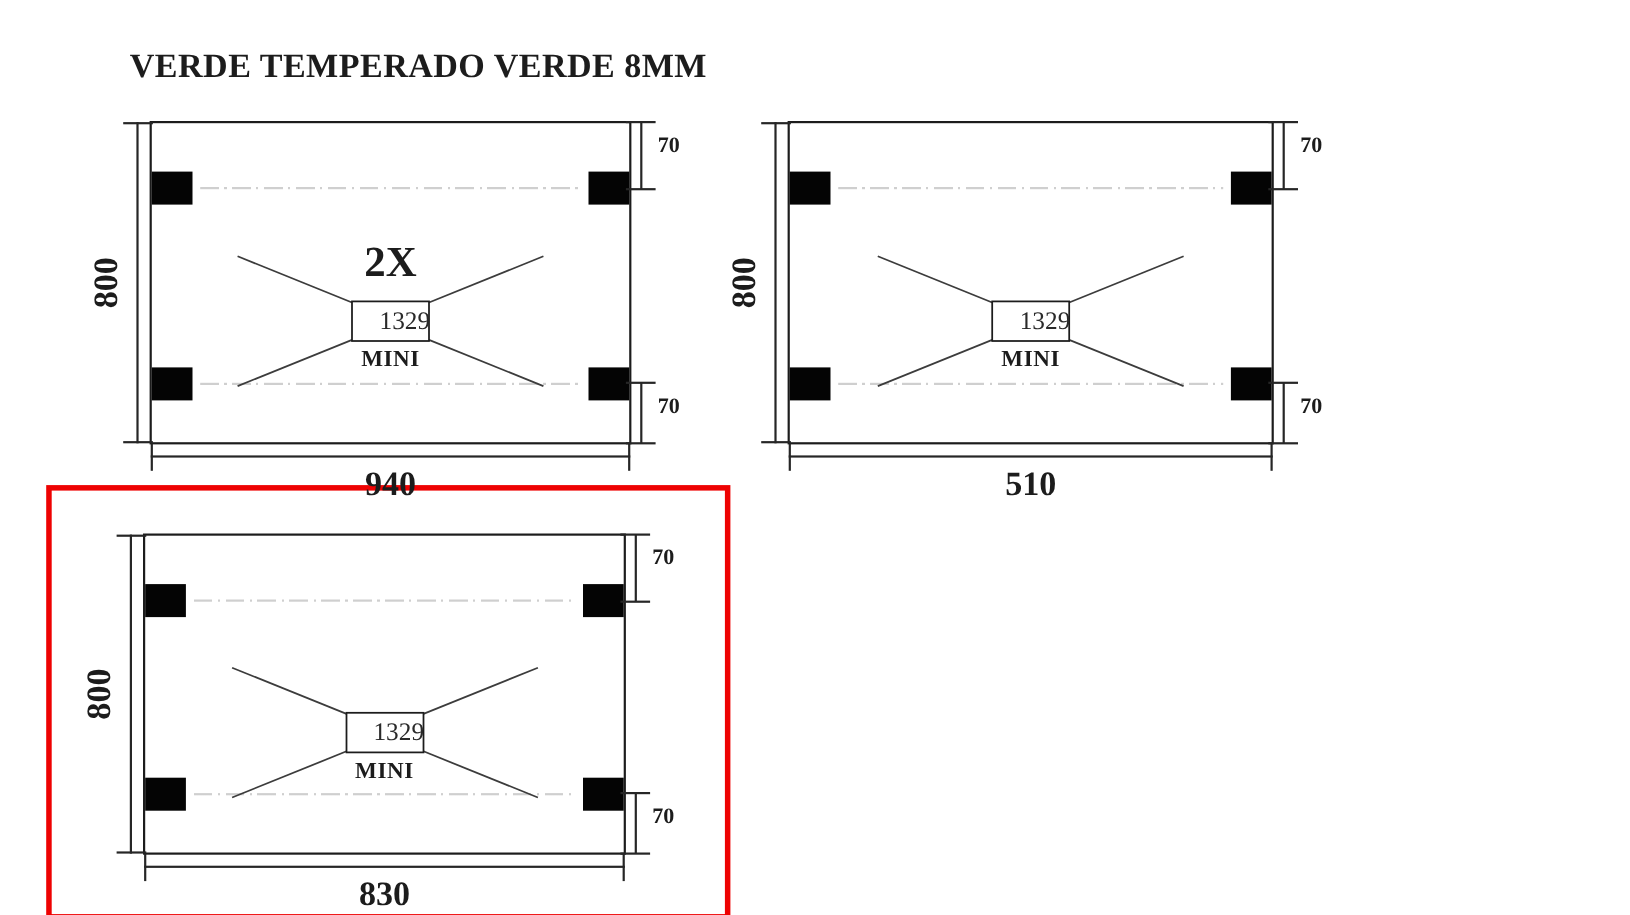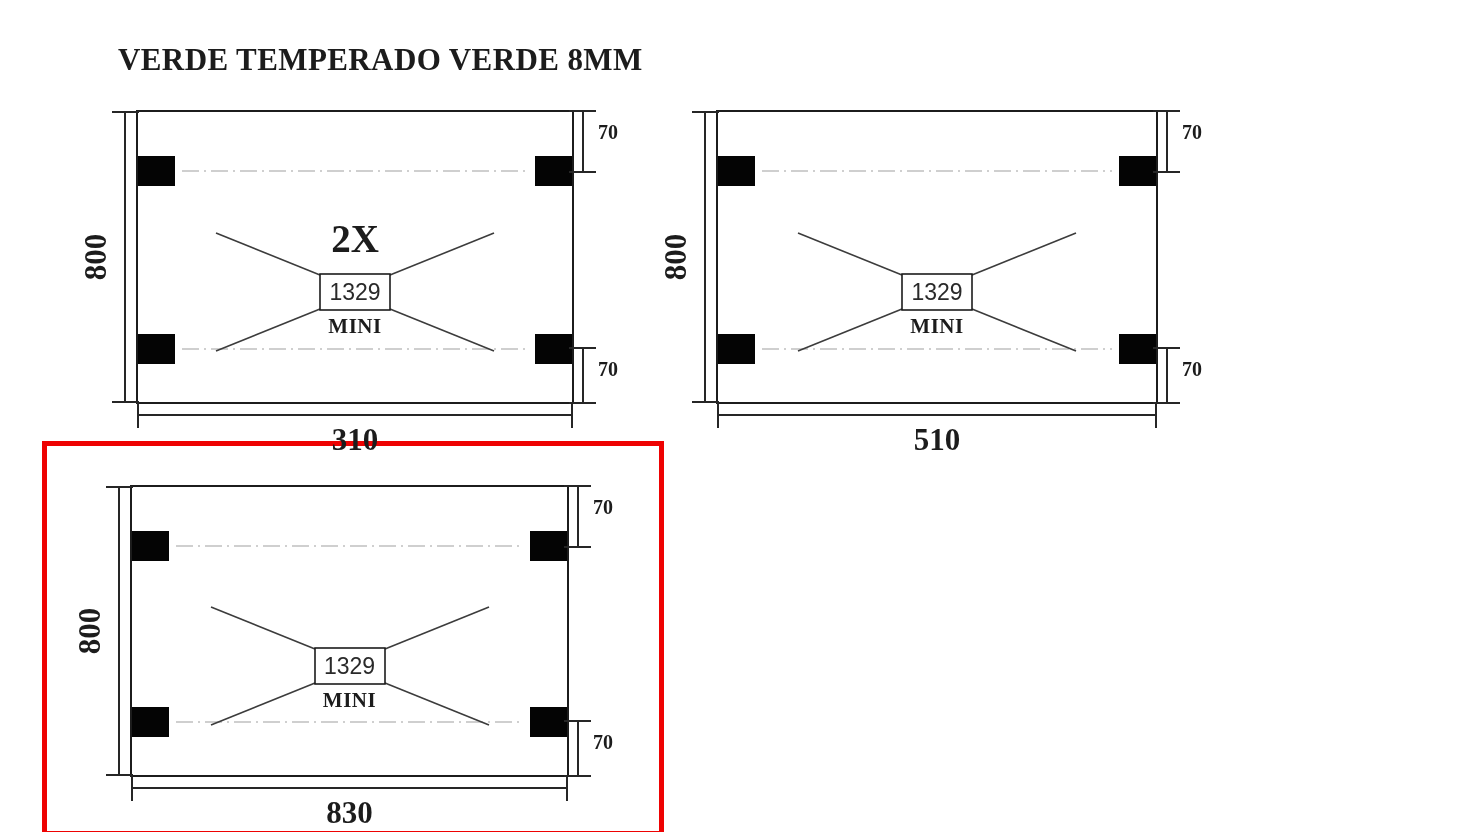--- a/index.html
+++ b/index.html
@@ -24,22 +24,22 @@
       background:repeating-linear-gradient(90deg,#cfcfcf 0 17px,#ffffff00 17px 22px,#cfcfcf 22px 24px,#ffffff00 24px 29px);}
   .cl.t{top:58px;} .cl.b{bottom:52px;}
 
   
   .mark{position:absolute;left:50%;top:50%;width:310px;height:150px;
         transform:translate(-50%,-50%);margin-top:35px;}
   .mark svg{position:absolute;left:0;top:0;width:310px;height:150px;}
   .mark .qty{position:absolute;left:0;right:0;top:2px;text-align:center;
              font-size:39px;font-weight:bold;line-height:1;}
   .mark .pn{position:absolute;left:120px;top:57px;width:70px;height:36px;
-            line-height:36px;text-align:center;font-family:Liberation Sans, sans-serif;
-            font-size:23px;color:#2a2a2a;}
+            line-height:36px;text-align:center;font-family:Liberation Serif, serif;
+            font-size:23px;color:#2a2a2a;padding-left:13px;}
   .mark .series{position:absolute;left:0;right:0;top:97px;text-align:center;
             font-size:21px;font-weight:bold;letter-spacing:.5px;}
 
   
   .dimv{position:absolute;left:-14px;top:-1px;bottom:-1px;width:2px;background:#262626;}
   .dimv:before,.dimv:after{content:"";position:absolute;left:-12px;width:27px;height:2px;background:#262626;}
   .dimv:before{top:0;} .dimv:after{bottom:0;}
   .dimv-label{position:absolute;left:-42px;top:50%;
               transform:translate(-50%,-50%) rotate(-90deg);
               font-size:31px;font-weight:bold;white-space:nowrap;}
@@ -84,21 +84,21 @@
       <line x1="190" y1="92" x2="294" y2="134"></line>
       <rect x="120" y="57" width="70" height="36"></rect>
     </svg>
     <div class="qty">2X</div>
     <div class="pn">1329</div>
     <div class="series">MINI</div>
   </div>
   <div class="dimv"></div>
   <div class="dimv-label">800</div>
   <div class="dimh"></div>
-  <div class="dimh-label">310</div>
+  <div class="dimh-label">940</div>
   <div class="dim70 top">
     <span class="lbl">70</span>
   </div>
   <div class="dim70 bot">
     <span class="lbl">70</span>
   </div>
 </div>
 
 <div class="panel" style="left:716px;top:110px;width:438px;height:290px;">
   <div class="pad tl"></div>

